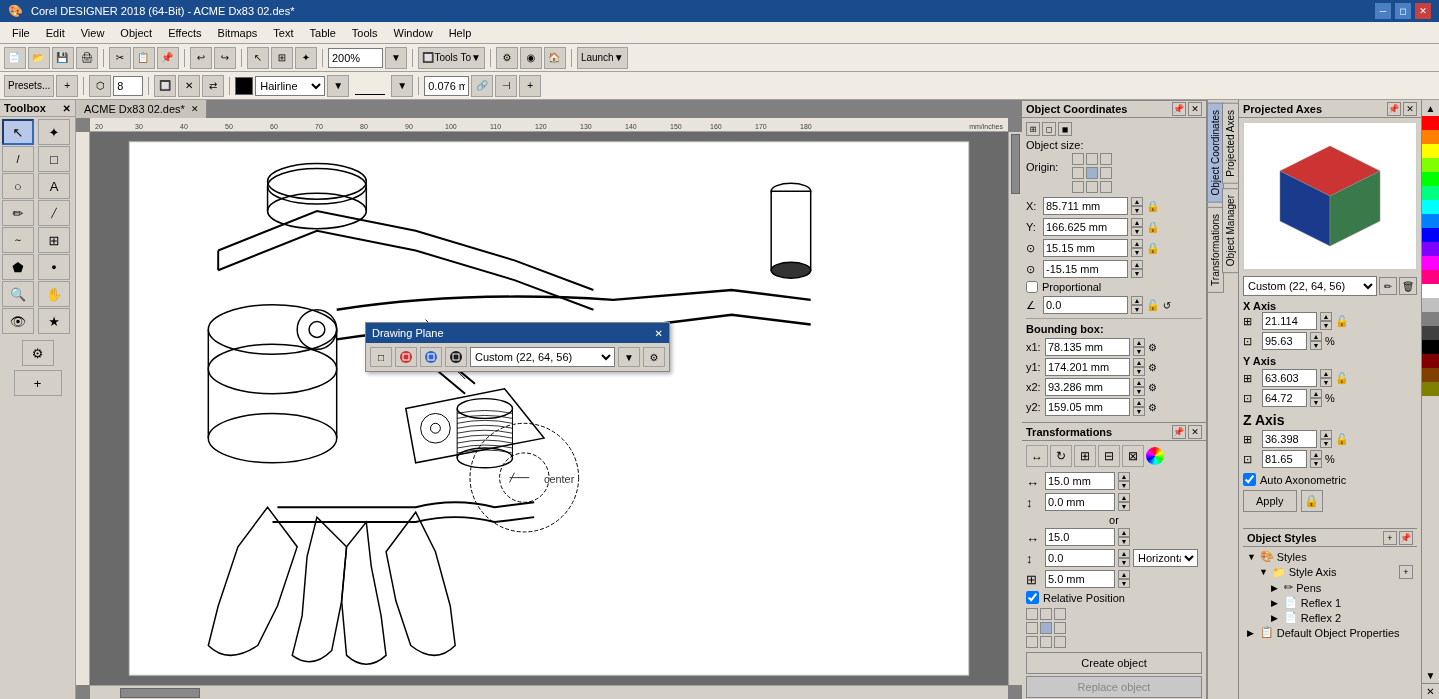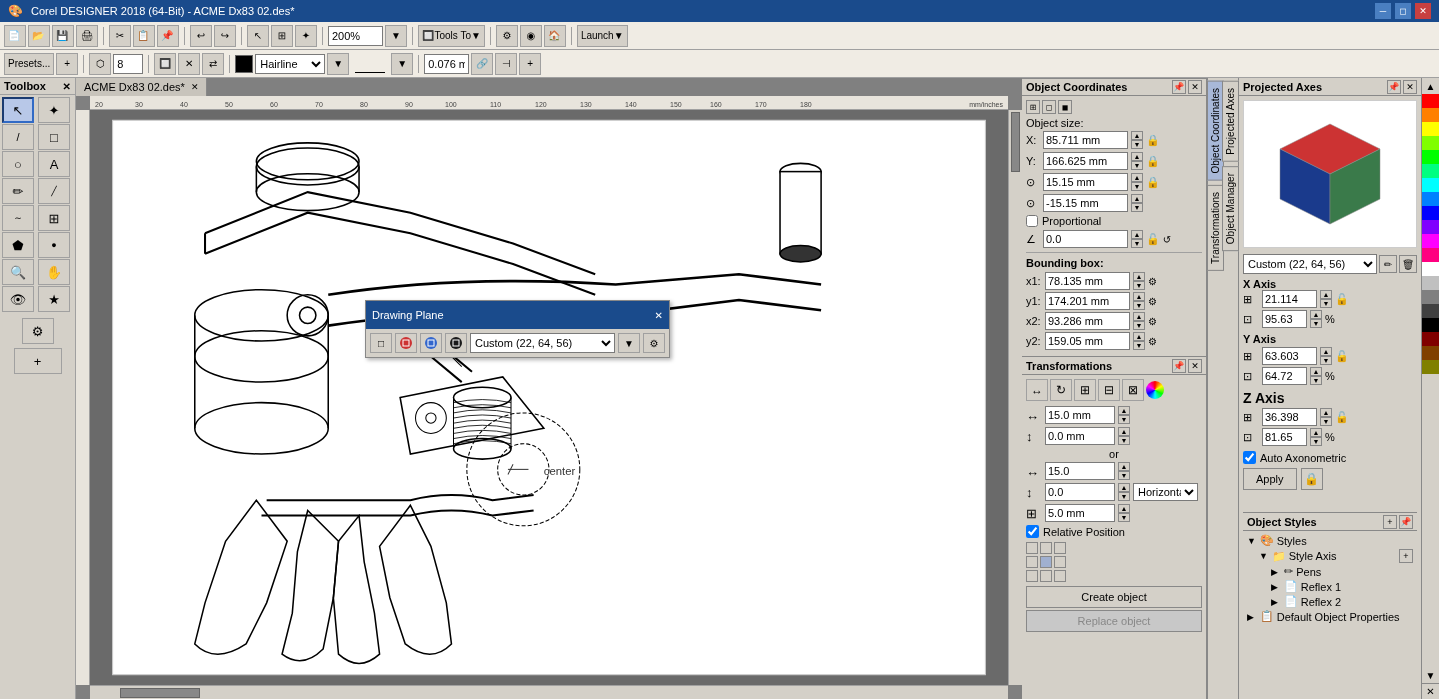--- a/index.html
+++ b/index.html
@@ -100,20 +100,33 @@
       <span style="font-size:12px;">🎨</span>
       <span>Corel DESIGNER 2018 (64-Bit) - ACME Dx83 02.des*</span>
     </div>
     <div class="controls">
       <span style="background:#4a7fc1;width:16px;height:16px;display:inline-flex;align-items:center;justify-content:center;cursor:pointer;">─</span>
       <span style="background:#4a7fc1;width:16px;height:16px;display:inline-flex;align-items:center;justify-content:center;cursor:pointer;">◻</span>
       <span style="background:#c84040;width:16px;height:16px;display:inline-flex;align-items:center;justify-content:center;cursor:pointer;">✕</span>
     </div>
   </div>
 
+  <div id="menu-bar">
+    <span class="menu-item">File</span>
+    <span class="menu-item">Edit</span>
+    <span class="menu-item">View</span>
+    <span class="menu-item">Object</span>
+    <span class="menu-item">Effects</span>
+    <span class="menu-item">Bitmaps</span>
+    <span class="menu-item">Text</span>
+    <span class="menu-item">Table</span>
+    <span class="menu-item">Tools</span>
+    <span class="menu-item">Window</span>
+    <span class="menu-item">Help</span>
+  </div>
 
   <div class="toolbar-row">
     <div class="tb-btn">📄</div>
     <div class="tb-btn">📂</div>
     <div class="tb-btn">💾</div>
     <div class="tb-btn">🖨</div>
     <div class="tb-separator"></div>
     <div class="tb-btn">✂</div>
     <div class="tb-btn">📋</div>
     <div class="tb-btn">📌</div>
@@ -297,21 +310,21 @@
           <circle cx="200" cy="200" r="8" fill="none" stroke="#000" stroke-width="1.5"></circle>
 
           <line x1="300" y1="200" x2="350" y2="250" stroke="#000" stroke-width="1"></line>
           <line x1="310" y1="190" x2="360" y2="240" stroke="#000" stroke-width="1"></line>
 
           <path d="M 320 240 L 350 265" fill="none" stroke="#000" stroke-width="2"></path>
           <path d="M 330 230 L 360 255" fill="none" stroke="#000" stroke-width="2"></path>
         </svg>
 
         <div id="drawing-plane" style="position:absolute;top:190px;left:275px;background:#d4d0c8;border:1px solid #888;box-shadow:2px 2px 4px rgba(0,0,0,0.3);z-index:10;min-width:280px;">
-          <div id="dp-header" style="background:#1a4b8c;color:white;height:28px;display:flex;align-items:center;justify-content:space-between;padding:0 6px;font-size:11px;">
+          <div id="dp-header" style="background:#1a4b8c;color:white;height:20px;display:flex;align-items:center;justify-content:space-between;padding:0 6px;font-size:11px;">
             <span>Drawing Plane</span>
             <span style="cursor:pointer;font-size:10px;">✕</span>
           </div>
           <div id="dp-content" style="padding:4px;display:flex;align-items:center;gap:3px;">
             <div class="dp-btn">□</div>
             <div class="dp-btn" style="background:#d4d0c8;">
               <svg width="16" height="16" viewBox="0 0 16 16">
                   <circle cx="8" cy="8" r="6" fill="#cc3333"></circle>
                   <rect x="5" y="5" width="6" height="6" fill="none" stroke="white" stroke-width="1"></rect>
                 </svg>
@@ -360,20 +373,34 @@
           <div style="display:flex;align-items:center;gap:3px;margin-bottom:3px;">
             <div style="display:flex;gap:2px;">
               <div class="size-icon">⊞</div>
               <div class="size-icon">◻</div>
               <div class="size-icon">◼</div>
             </div>
           </div>
 
           <div style="font-size:11px;margin-bottom:2px;">Object size:</div>
 
+          <div style="display:flex;align-items:flex-start;gap:4px;margin-bottom:4px;">
+            <span style="font-size:11px;width:42px;margin-top:8px;">Origin:</span>
+            <div class="nine-grid">
+              <div class="nine-dot"></div>
+              <div class="nine-dot"></div>
+              <div class="nine-dot"></div>
+              <div class="nine-dot"></div>
+              <div class="nine-dot active"></div>
+              <div class="nine-dot"></div>
+              <div class="nine-dot"></div>
+              <div class="nine-dot"></div>
+              <div class="nine-dot"></div>
+            </div>
+          </div>
 
           <div class="coord-field-row">
             <span class="coord-label">X:</span>
             <input class="coord-input" value="85.711 mm" style="">
             <div class="coord-arrows">
               <div class="arrow-btn">▲</div>
               <div class="arrow-btn">▼</div>
             </div>
             <div class="coord-extra">
               <span class="lock-icon">🔒</span>
@@ -671,21 +698,21 @@
           <div style="display:flex;align-items:center;gap:4px;margin:3px 0;">
             <input type="checkbox" checked="" style="">
             <span>Auto Axonometric</span>
           </div>
 
           <div style="display:flex;align-items:center;gap:4px;margin-top:4px;">
             <button class="apply-btn">Apply</button>
             <div class="lock-btn">🔒</div>
           </div>
 
-          <div style="margin-top:22px;border-top:1px solid #888;">
+          <div style="margin-top:16px;border-top:1px solid #888;">
             <div style="background:#d4d0c8;height:18px;display:flex;align-items:center;justify-content:space-between;padding:0 4px;border-bottom:1px solid #888;">
               <span class="panel-title">Object Styles</span>
               <div style="display:flex;gap:2px;">
                 <div class="panel-btn">+</div>
                 <div class="panel-btn">📌</div>
               </div>
             </div>
             <div style="padding:2px;">
 
               <div style="font-size:11px;">

